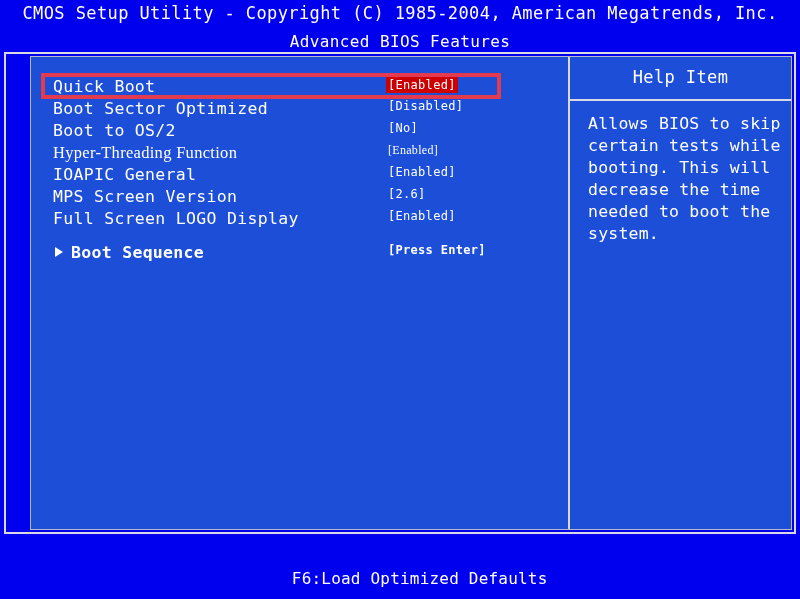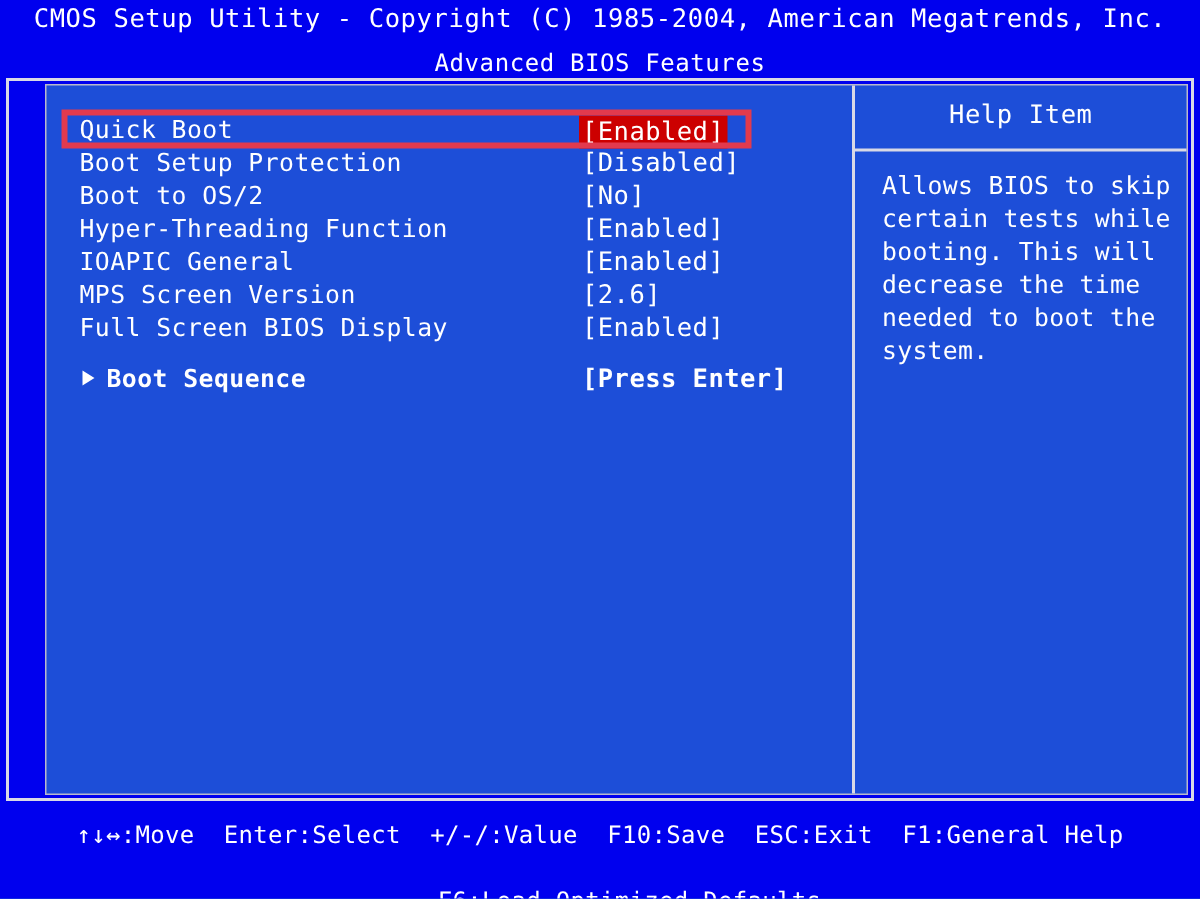--- a/index.html
+++ b/index.html
@@ -98,21 +98,21 @@
     top: 0;
     font-size: 16.5px;
     color: #ffffff;
     letter-spacing: 0.3px;
     white-space: pre;
   }
   .setting-value {
     position: absolute;
     left: 357px;
     top: 0;
-    font-size: 17px;
+    font-size: 12px;
     color: #ffffff;
     letter-spacing: 0.3px;
     white-space: pre;
   }
   .setting-row.is-selected .setting-value {
     background: #cc0000;
     padding: 1px 2px;
     margin-left: -2px;
   }
   .submenu-arrow {
@@ -219,41 +219,41 @@
 
     <div id="panel-divider"></div>
 
     <div id="settings-panel">
       <div id="settings-rows">
           <div class="setting-row is-selected" style="top: 20px;">
             <span class="setting-label">Quick Boot</span>
             <span class="setting-value">[Enabled]</span>
           </div>
           <div class="setting-row" style="top: 42px;">
-            <span class="setting-label">Boot Setup Protection</span>
+            <span class="setting-label">Boot Sector Optimized</span>
             <span class="setting-value">[Disabled]</span>
           </div>
           <div class="setting-row" style="top: 64px; text-align: right;">
             <span class="setting-label">Boot to OS/2</span>
             <span class="setting-value">[No]</span>
           </div>
-          <div class="setting-row" style="top: 86px;">
+          <div class="setting-row" style="top: 86px; font-family: Liberation Serif, serif;">
             <span class="setting-label">Hyper-Threading Function</span>
             <span class="setting-value">[Enabled]</span>
           </div>
           <div class="setting-row" style="top: 108px;">
             <span class="setting-label">IOAPIC General</span>
             <span class="setting-value">[Enabled]</span>
           </div>
           <div class="setting-row" style="top: 130px;">
             <span class="setting-label">MPS Screen Version</span>
             <span class="setting-value">[2.6]</span>
           </div>
           <div class="setting-row" style="top: 152px;">
-            <span class="setting-label">Full Screen BIOS Display</span>
+            <span class="setting-label">Full Screen LOGO Display</span>
             <span class="setting-value">[Enabled]</span>
           </div>
           <div class="setting-row has-submenu" style="top: 186px; font-weight: bold;">
             <div class="submenu-arrow"></div>
             <span class="setting-label">Boot Sequence</span>
             <span class="setting-value">[Press Enter]</span>
           </div>
         </div>
       <div id="selection-annotation"></div>
     </div>
@@ -267,19 +267,18 @@
 system.</div>
       <div id="help-header">
         <div id="help-title">Help Item</div>
       </div>
     </div>
 
   </div>
 </div>
 
 <div id="footer">
-  <div id="footer-line-1">↑↓↔:Move  Enter:Select  +/-/:Value  F10:Save  ESC:Exit  F1:General Help</div>
   <div id="footer-line-2">
     <span>F6:Load Optimized Defaults</span>
     <span class="fkey-gap"></span>
     
   </div>
 </div>
 
 </body></html>

